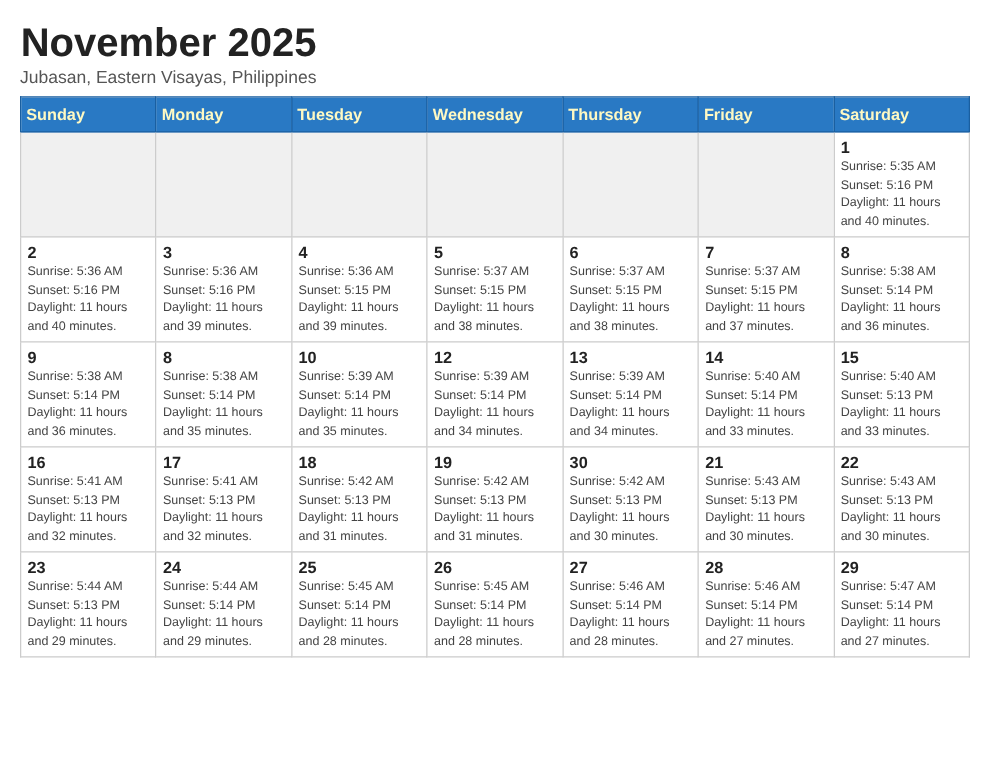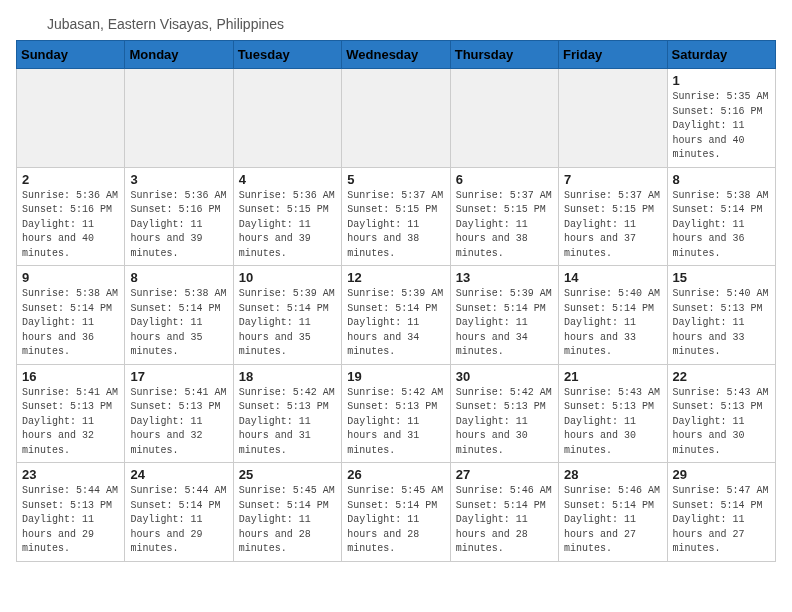--- a/index.html
+++ b/index.html
@@ -41,30 +41,29 @@
       text-align: right;
     }
     .month-title {
       font-size: 32px;
       font-weight: bold;
       color: #222;
     }
     .subtitle {
       font-size: 14px;
       color: #555;
-      margin-left: 31px;
     }
     .calendar {
       width: 100%;
       border-collapse: collapse;
       border: 1px solid #ccc;
     }
     .calendar th {
       background: #2979c4;
-      color: #000000;
+      color: #fef9c3;
       font-size: 13px;
       font-weight: bold;
       padding: 6px 4px;
       text-align: left;
       border: 1px solid #1a5fa0;
     }
     .calendar td {
       width: 108px;
       vertical-align: top;
       padding: 4px 5px;
@@ -80,31 +79,31 @@
     .day-number {
       font-size: 13px;
       font-weight: bold;
       color: #222;
       margin-bottom: 2px;
     }
     .day-info {
       font-size: 10px;
       color: #444;
       line-height: 1.45;
-      font-family: Liberation Mono, monospace;
     }
     .last-row td {
       background: #f5f5f5;
     }
   </style>
 </head>
 <body>
 
 <div class="header-section">
   <div class="title-section">
+    <div class="month-title">November 2025</div>
     <div class="subtitle">Jubasan, Eastern Visayas, Philippines</div>
   </div>
 </div>
 
 <table class="calendar">
   <thead>
     <tr>
       <th>Sunday</th>
       <th>Monday</th>
       <th>Tuesday</th>

